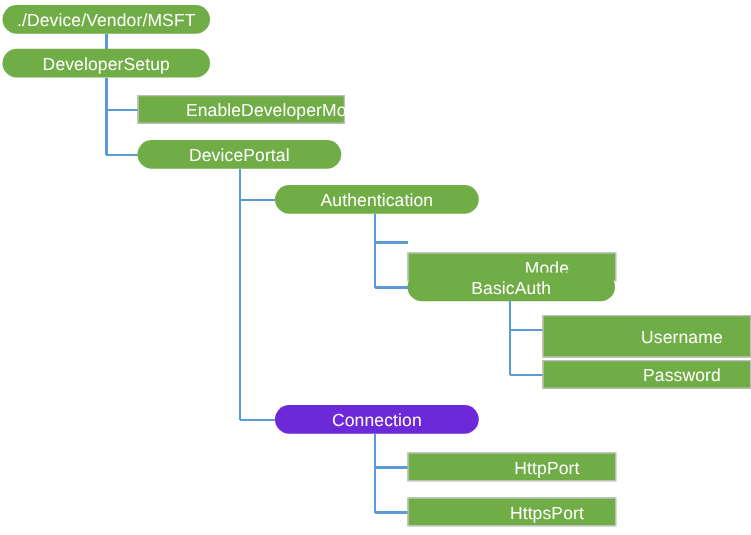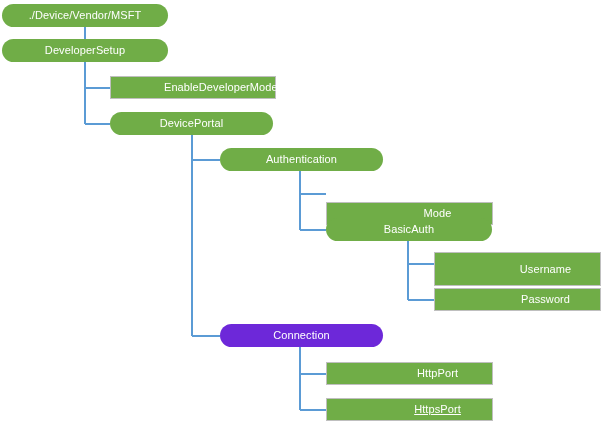--- a/index.html
+++ b/index.html
@@ -22,21 +22,21 @@
     left: 0;
     top: 0;
     width: 601px;
     height: 428px;
   }
   .node {
     position: absolute;
     box-sizing: border-box;
     background: #70AD47;
     color: #ffffff;
-    font-size: 11px;
+    font-size: 14px;
     line-height: 1;
     display: flex;
     align-items: center;
     justify-content: center;
     white-space: nowrap;
     letter-spacing: 0.1px;
     z-index: 2;
   }
   .node.pill {
     border-radius: 999px;
@@ -115,18 +115,18 @@
       </div>
       <div class="node rect" style="left: 434px; top: 288px; width: 167px; height: 23px; background: rgb(112, 173, 71); color: rgb(255, 255, 255); border-color: rgb(191, 191, 191);">
         <span class="node-label">Password</span>
       </div>
       <div class="node pill" style="left: 220px; top: 324px; width: 163px; height: 23px; background: #6d28d9; color: rgb(255, 255, 255);">
         <span class="node-label">Connection</span>
       </div>
       <div class="node rect" style="left: 326px; top: 362px; width: 167px; height: 23px; background: rgb(112, 173, 71); color: rgb(255, 255, 255); border-color: rgb(191, 191, 191);">
         <span class="node-label">HttpPort</span>
       </div>
-      <div class="node rect" style="left: 326px; top: 398px; width: 167px; height: 23px; background: rgb(112, 173, 71); color: rgb(255, 255, 255); border-color: rgb(191, 191, 191); text-decoration: underline;">
+      <div class="node rect" style="left: 326px; top: 398px; width: 167px; height: 23px; background: rgb(112, 173, 71); color: rgb(255, 255, 255); border-color: rgb(191, 191, 191);">
         <span class="node-label">HttpsPort</span>
       </div>
     </div>
 
 </div>
 
 </body></html>

